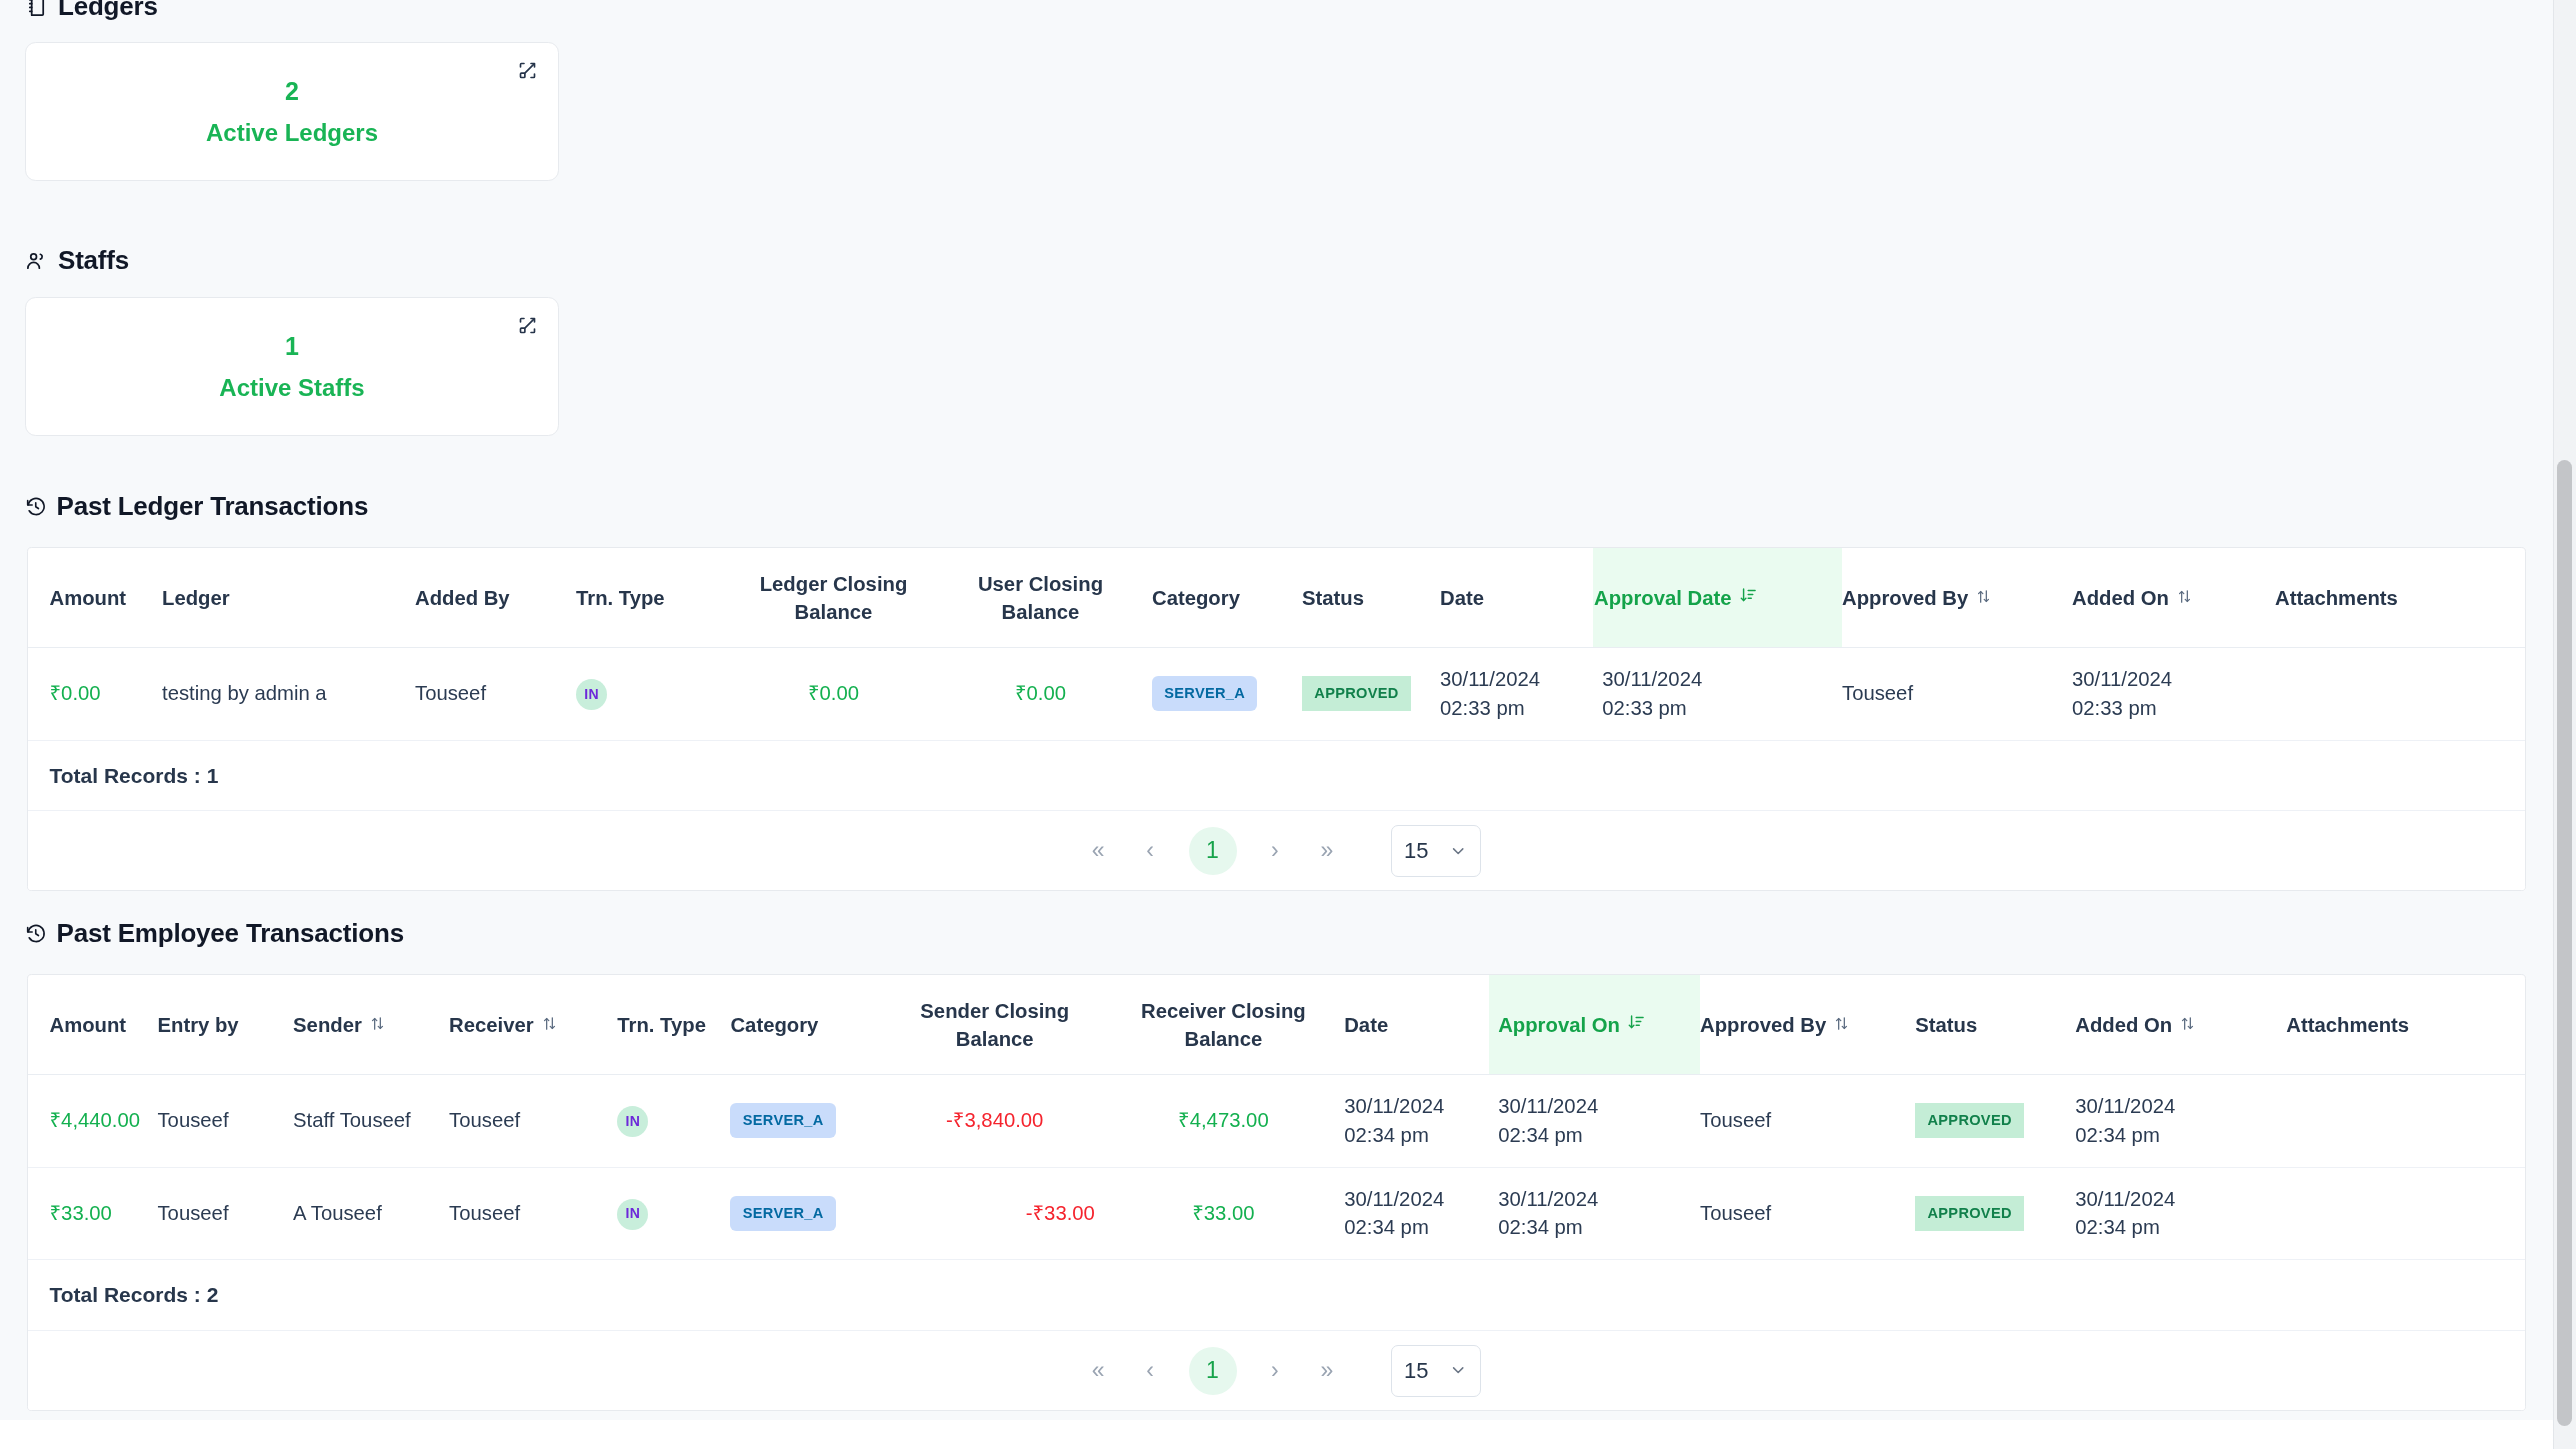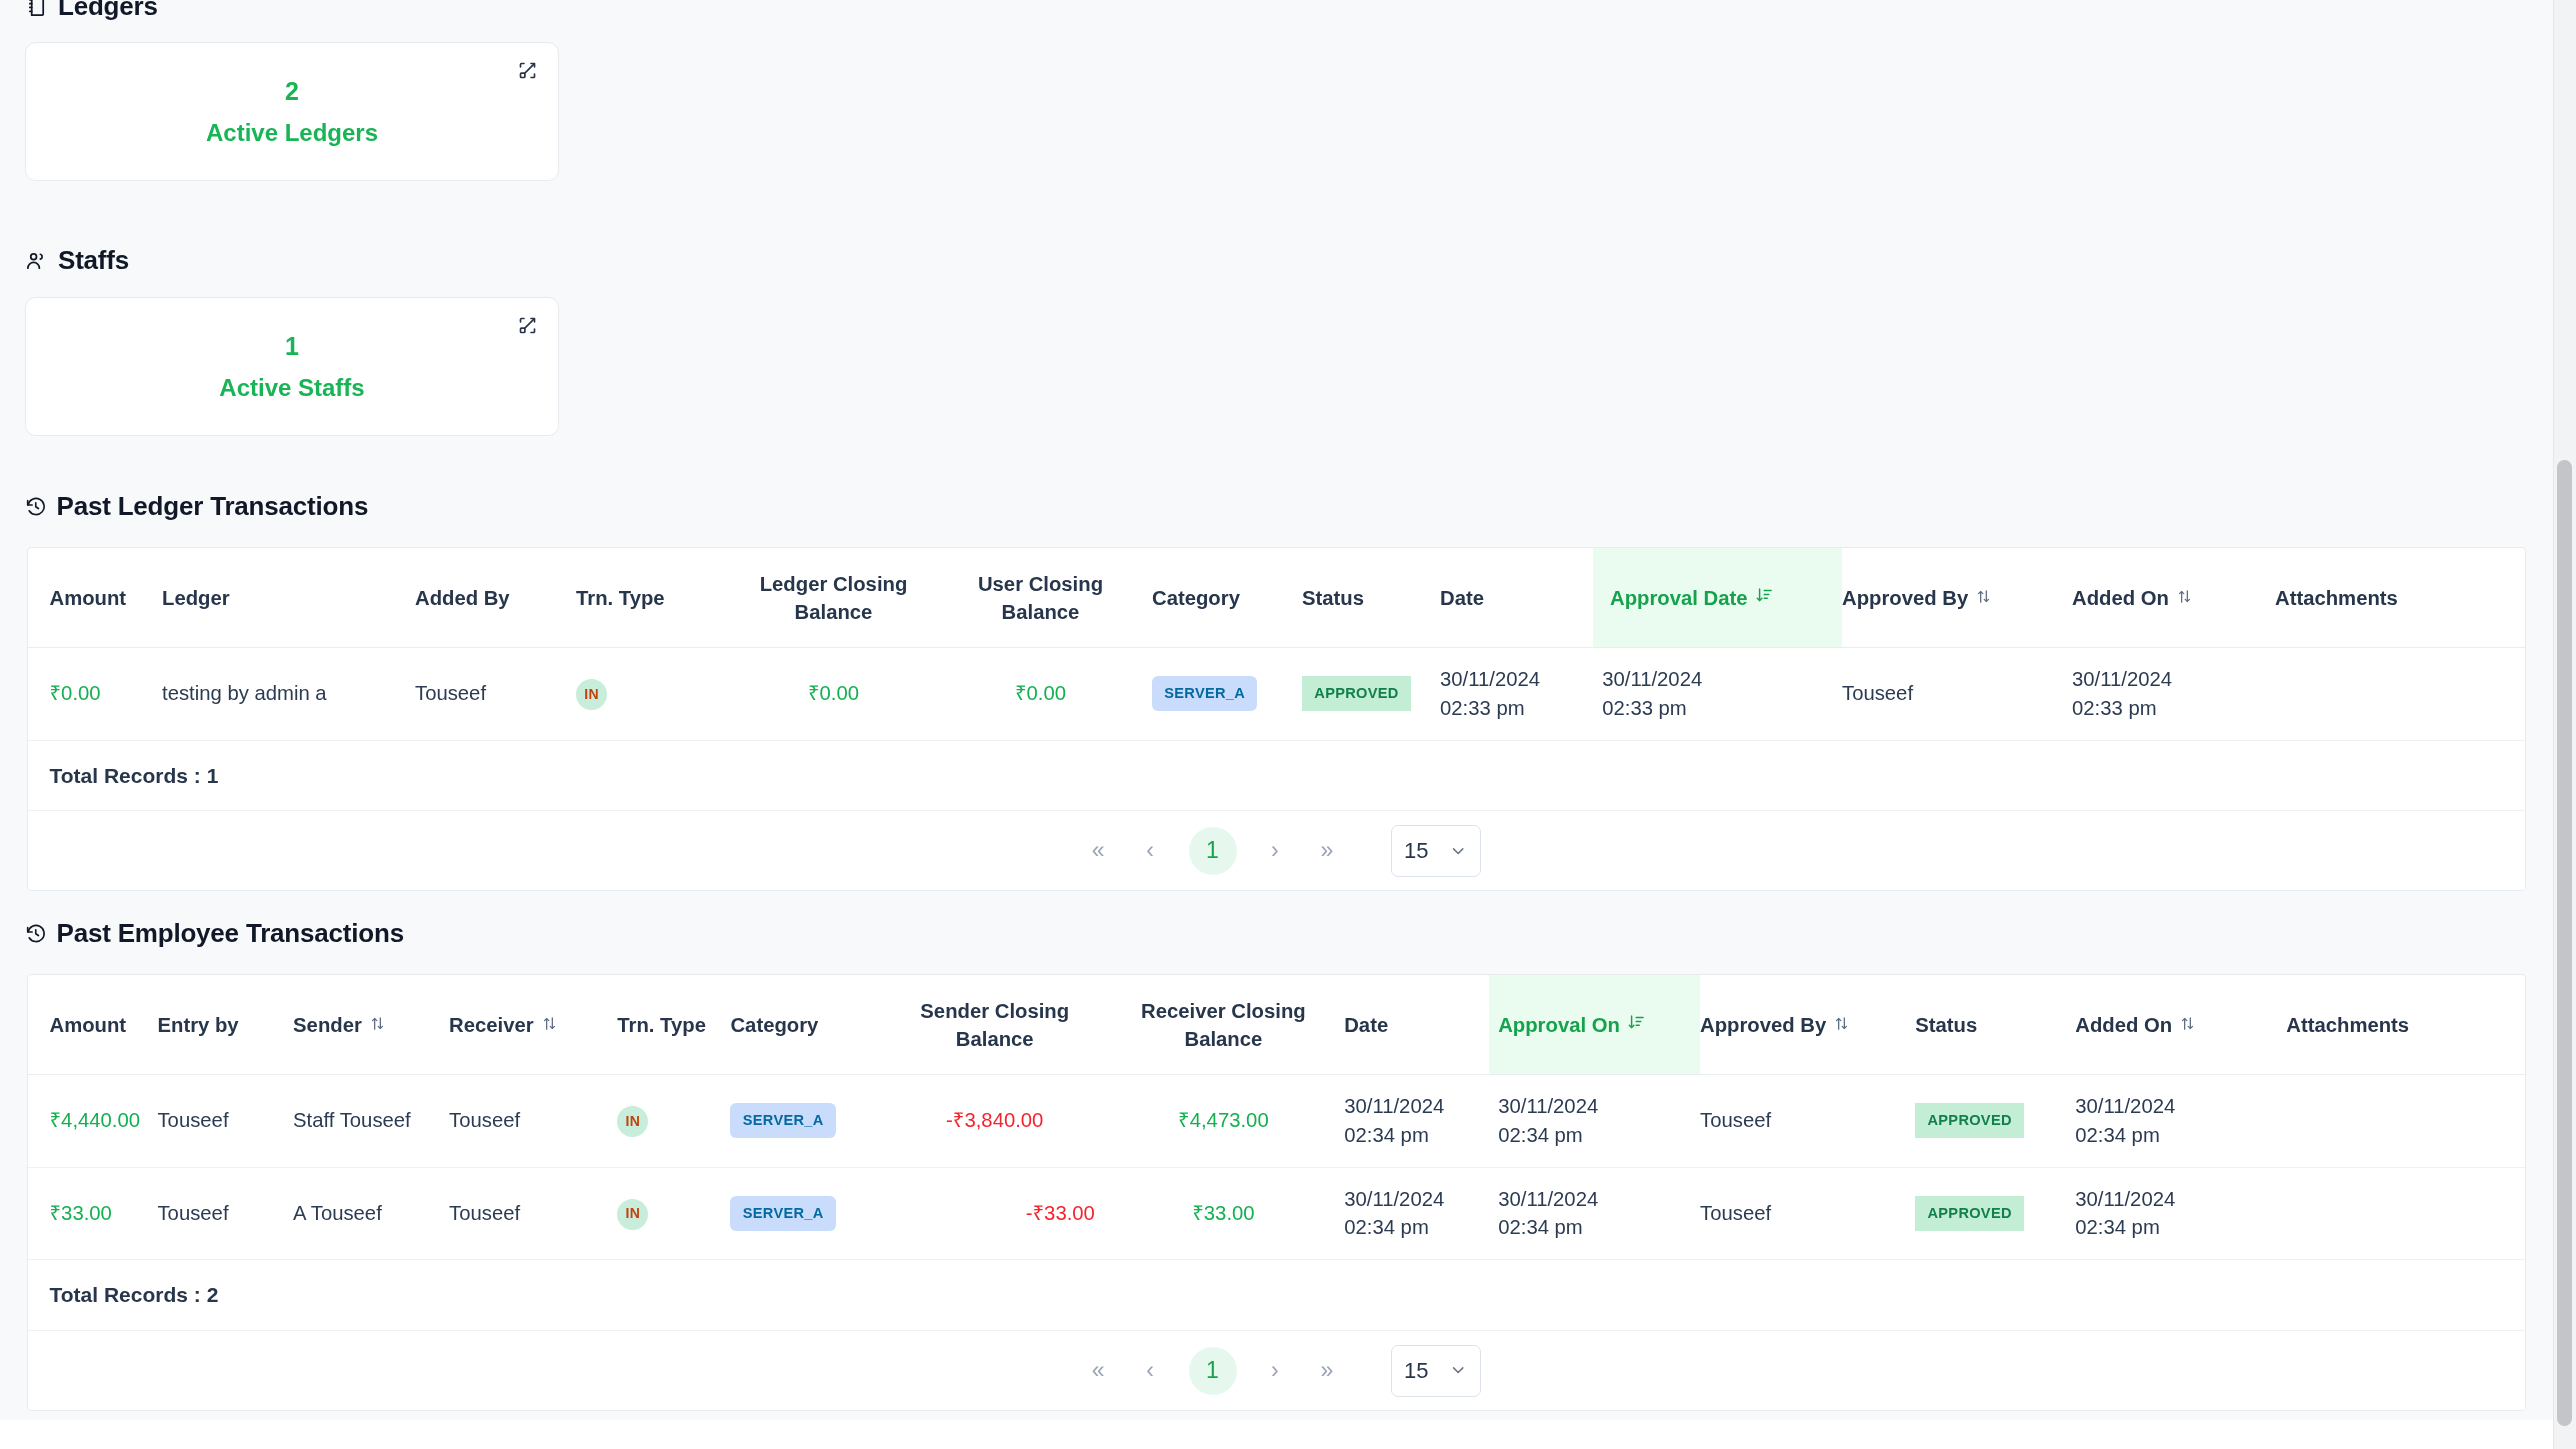--- a/index.html
+++ b/index.html
@@ -77,21 +77,21 @@
     border-bottom: 0.8px solid #eef1f6;
   }
   tbody tr:last-child td { border-bottom: 0.8px solid #eef1f6; }
   .money-pos { color: #13b04f; font-weight: 400; }
   .money-neg { color: #f5232d; font-weight: 400; }
   .two-line span { display: block; }
 
   .badge-in {
     display: inline-flex; align-items: center; justify-content: center;
     width: 31px; height: 31px; border-radius: 50%;
-    background: #c8eedb; color: #c2410c;
+    background: #c8eedb; color: #6d28d9;
     font-size: 14px; font-weight: 700; letter-spacing: 0.2px;
   }
   .badge-cat {
     display: inline-flex; align-items: center; justify-content: center;
     padding: 7px 12.3px; border-radius: 6.1px;
     background: #c9dcfb; color: #0369a1;
     font-size: 14.6px; font-weight: 700; letter-spacing: 0.3px;
   }
   .badge-status {
     display: inline-flex; align-items: center; justify-content: center;
@@ -284,21 +284,21 @@
                 <div class="hcell">
                   <span>Status</span>
                 </div>
               </th>
             <th>
                 <div class="hcell">
                   <span>Date</span>
                 </div>
               </th>
             <th class="sorted">
-              <div class="hcell" style="padding-left:17px">
+              <div class="hcell" style="padding-left:1px">
                 <span>Approval Date</span>
                 <span>
                   <svg width="18.4" height="18.4" viewBox="0 0 24 24" fill="none" stroke="#14a34a" stroke-width="1.9" stroke-linecap="round">
                     <path d="M6 4v15"></path>
                       <path d="M3 16l3 3 3-3"></path>
                     <path d="M12 6h9"></path>
                       <path d="M12 11h6"></path>
                       <path d="M12 16h4"></path>
                   </svg>
                 </span>

